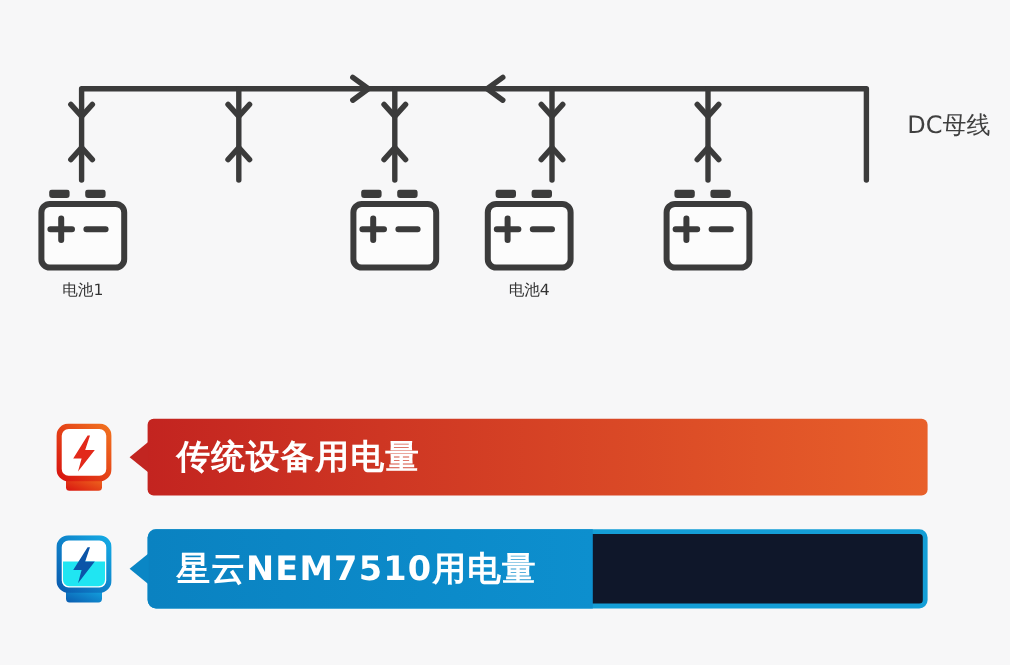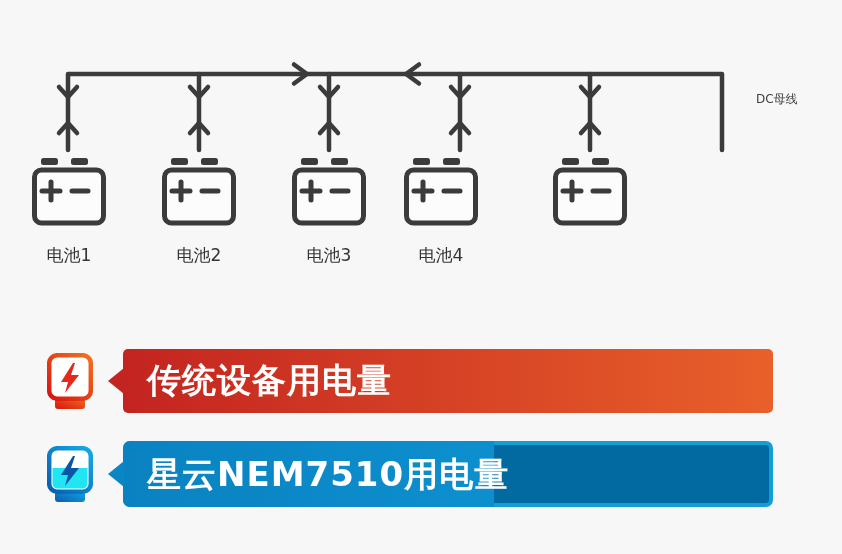--- a/index.html
+++ b/index.html
@@ -1,44 +1,44 @@
 <!DOCTYPE html>
 <html><head>
 <meta charset="utf-8">
 <style>
   html,body{margin:0;padding:0;background:#f7f7f8;font-family:"DejaVu Sans","Liberation Sans",sans-serif;}
   .canvas{position:relative;width:842px;height:554px;background:#f7f7f8;overflow:hidden;}
 
   
   .wires{position:absolute;left:0;top:0;}
-  .bus-label{position:absolute;left:756px;top:91px;font-size:12px;color:#3f3f3f;}
+  .bus-label{position:absolute;left:756px;top:91px;font-size:20px;color:#3f3f3f;}
 
   .battery{position:absolute;top:158px;width:76px;text-align:center;}
-  .bat-label{margin-top:12px;font-size:17px;color:#333;}
+  .bat-label{margin-top:1px;font-size:13px;color:#333;}
 
   
   .meter-icon{position:absolute;left:47px;}
   .meter-icon.red{top:353px;}
   .meter-icon.blue{top:446px;}
 
   .bar{position:absolute;left:123px;box-sizing:border-box;}
   .bar-red{top:349px;width:650px;height:64px;border-radius:5px;
            background:linear-gradient(90deg,#c32420 0%,#e8602a 100%);}
   .bar-blue{top:441px;width:650px;height:66px;border-radius:7px;
-            border:4px solid #149ed6;background:#0369a1;}
+            border:4px solid #149ed6;background:#0f172a;}
   .blue-fill{position:absolute;left:-4px;top:-4px;height:66px;
              background:linear-gradient(90deg,#0a82c1 0%,#0d8fce 100%);
              border-radius:7px 0 0 7px;}
 
   .tail{position:absolute;width:0;height:0;border-top:13px solid transparent;
         border-bottom:13px solid transparent;top:50%;margin-top:-13px;}
   .tail-red{left:-15px;border-right:16px solid #c22521;}
   .tail-blue{left:-19px;border-right:16px solid #0a86c5;}
 
-  .bar-text{position:absolute;top:0;color:#fff;font-weight:bold;font-size:34px;
+  .bar-text{position:absolute;top:0;color:#fff;font-weight:bold;font-size:28px;
             letter-spacing:1px;white-space:nowrap;}
   .bar-red .bar-text{left:24px;line-height:63px;}
   .bar-blue .bar-text{left:20px;line-height:58px;}
 </style>
 </head>
 <body>
 
 <div class="canvas">
 
   <svg class="wires" width="842" height="300" viewBox="0 0 842 300" fill="none" stroke="#3b3b3b" stroke-width="4.5" stroke-linecap="round" stroke-linejoin="round">
@@ -72,38 +72,28 @@
   <div class="battery" style="left:31px">
     <svg width="76" height="70" viewBox="0 0 76 70">
       <rect x="10" y="0" width="17" height="7" rx="2.5" fill="#3b3b3b"></rect>
       <rect x="40" y="0" width="17" height="7" rx="2.5" fill="#3b3b3b"></rect>
       <rect x="3.5" y="12" width="69" height="53" rx="7" fill="#fcfcfc" stroke="#3b3b3b" stroke-width="5"></rect>
       <path d="M11 33 H29 M20 24 V42 M41 33 H57" stroke="#3b3b3b" stroke-width="5" stroke-linecap="round"></path>
     </svg>
     <div class="bat-label">电池1</div>
   </div>
 
-  <div class="battery" style="left:161px">
-    <svg width="76" height="70" viewBox="0 0 76 70">
-      <rect x="10" y="0" width="17" height="7" rx="2.5" fill="#3b3b3b"></rect>
-      <rect x="40" y="0" width="17" height="7" rx="2.5" fill="#3b3b3b"></rect>
-      <rect x="3.5" y="12" width="69" height="53" rx="7" fill="#fcfcfc" stroke="#3b3b3b" stroke-width="5"></rect>
-      <path d="M11 33 H29 M20 24 V42 M41 33 H57" stroke="#3b3b3b" stroke-width="5" stroke-linecap="round"></path>
-    </svg>
-    <div class="bat-label">电池2</div>
-  </div>
 
   <div class="battery" style="left:291px">
     <svg width="76" height="70" viewBox="0 0 76 70">
       <rect x="10" y="0" width="17" height="7" rx="2.5" fill="#3b3b3b"></rect>
       <rect x="40" y="0" width="17" height="7" rx="2.5" fill="#3b3b3b"></rect>
       <rect x="3.5" y="12" width="69" height="53" rx="7" fill="#fcfcfc" stroke="#3b3b3b" stroke-width="5"></rect>
       <path d="M11 33 H29 M20 24 V42 M41 33 H57" stroke="#3b3b3b" stroke-width="5" stroke-linecap="round"></path>
     </svg>
-    <div class="bat-label">电池3</div>
   </div>
 
   <div class="battery" style="left:403px">
     <svg width="76" height="70" viewBox="0 0 76 70">
       <rect x="10" y="0" width="17" height="7" rx="2.5" fill="#3b3b3b"></rect>
       <rect x="40" y="0" width="17" height="7" rx="2.5" fill="#3b3b3b"></rect>
       <rect x="3.5" y="12" width="69" height="53" rx="7" fill="#fcfcfc" stroke="#3b3b3b" stroke-width="5"></rect>
       <path d="M11 33 H29 M20 24 V42 M41 33 H57" stroke="#3b3b3b" stroke-width="5" stroke-linecap="round"></path>
     </svg>
     <div class="bat-label">电池4</div>

